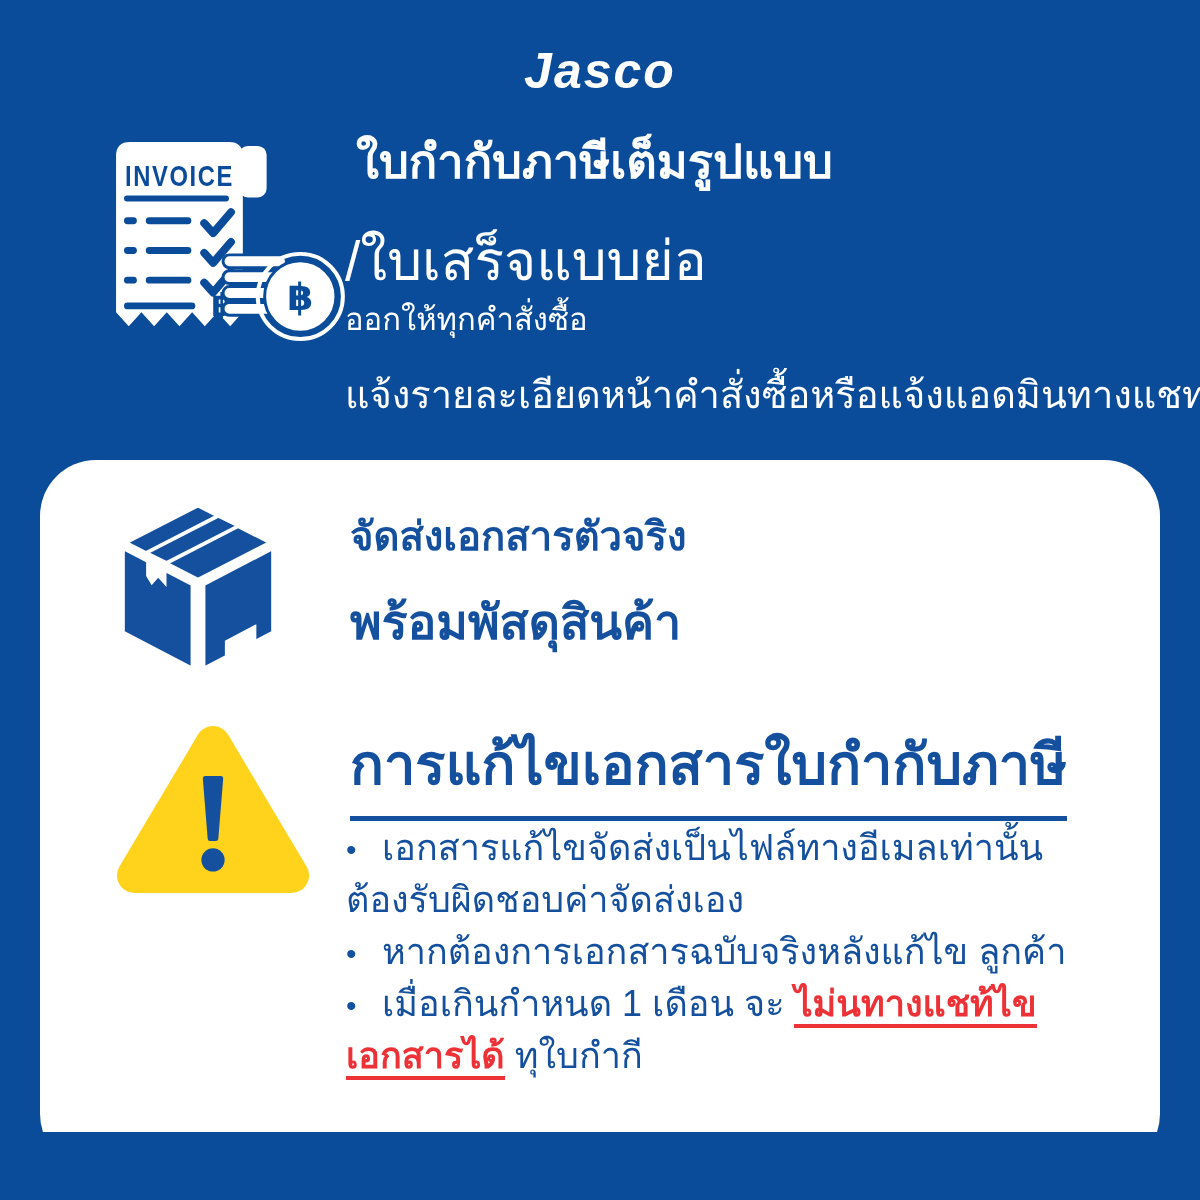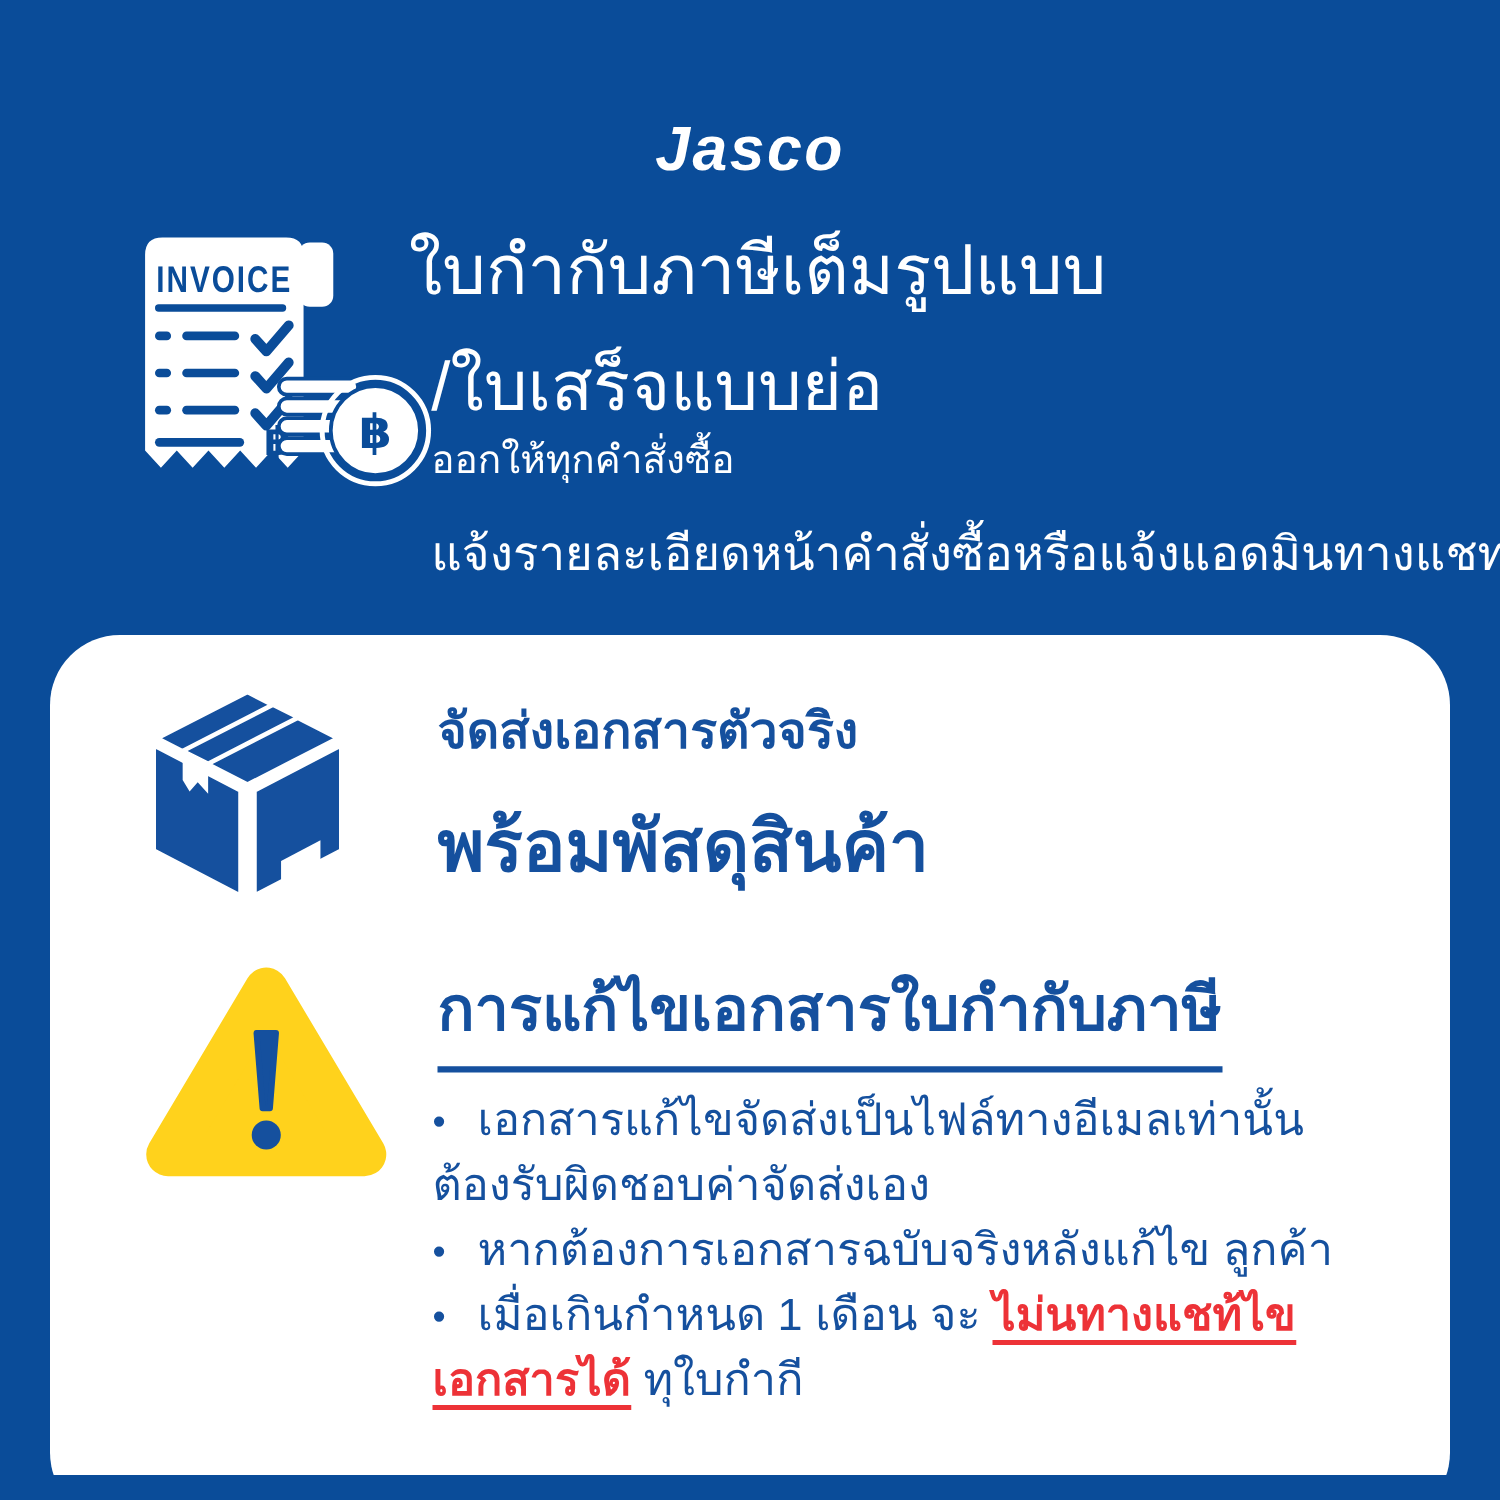--- a/index.html
+++ b/index.html
@@ -5,45 +5,45 @@
   :root{
     --bg-blue:#0a4c99;
     --navy:#15509e;
     --red:#ed3237;
     --yellow:#ffd21c;
     --white:#ffffff;
   }
   *{margin:0;padding:0;box-sizing:border-box;}
   html,body{width:1200px;height:1200px;}
   body{font-family:"Liberation Sans","DejaVu Sans",sans-serif;background:var(--bg-blue);}
-  .canvas{position:relative;width:1200px;height:1132px;background:var(--bg-blue);overflow:hidden;margin-top:48px;}
+  .canvas{position:relative;width:1200px;height:1132px;background:var(--bg-blue);overflow:hidden;}
 
   
   .logo{position:absolute;top:42px;left:0;width:1200px;text-align:center;
         color:var(--white);font-size:50px;font-weight:bold;font-style:italic;letter-spacing:2px;}
 
   
-  .h-line1{position:absolute;left:327px;top:124px;color:var(--white);font-size:55px;font-weight:400;white-space:nowrap;}
+  .h-line1{position:absolute;left:356px;top:124px;color:var(--white);font-size:47px;font-weight:700;white-space:nowrap;}
   .h-line2{position:absolute;left:345px;top:217px;color:var(--white);font-size:55px;font-weight:400;white-space:nowrap;}
   .h-sub  {position:absolute;left:345px;top:294px;color:var(--white);font-size:31px;font-weight:500;white-space:nowrap;}
   .h-note {position:absolute;left:345px;top:364px;color:var(--white);font-size:38px;font-weight:400;white-space:nowrap;}
 
   
   .invoice-svg{position:absolute;left:108px;top:138px;}
   .box-svg{position:absolute;left:110px;top:500px;}
   .tri-svg{position:absolute;left:116px;top:722px;}
 
   
   .card{position:absolute;left:40px;top:460px;width:1120px;height:710px;background:var(--white);border-radius:56px;}
 
   .ship1{position:absolute;left:350px;top:504px;color:var(--navy);font-size:40px;font-weight:800;white-space:nowrap;}
-  .ship2{position:absolute;left:350px;top:584px;color:var(--navy);font-size:57px;font-weight:800;white-space:nowrap;}
+  .ship2{position:absolute;left:350px;top:584px;color:var(--navy);font-size:48px;font-weight:800;white-space:nowrap;}
 
   .warn-title{position:absolute;left:350px;top:720px;white-space:nowrap;}
-  .warn-title span{display:inline-block;color:var(--navy);font-size:49px;font-weight:800;
+  .warn-title span{display:inline-block;color:var(--navy);font-size:56px;font-weight:800;
         border-bottom:5px solid var(--navy);padding-bottom:7px;}
 
   .bullets{position:absolute;left:346px;top:822px;width:790px;color:var(--navy);font-size:36px;font-weight:400;}
   .bullet-line{display:block;height:52px;line-height:52px;white-space:nowrap;}
   .dot{display:inline-block;width:36px;font-size:30px;vertical-align:middle;}
   .hl{color:var(--red);font-weight:800;border-bottom:4px solid var(--red);}
 </style>
 </head>
 <body>
 

